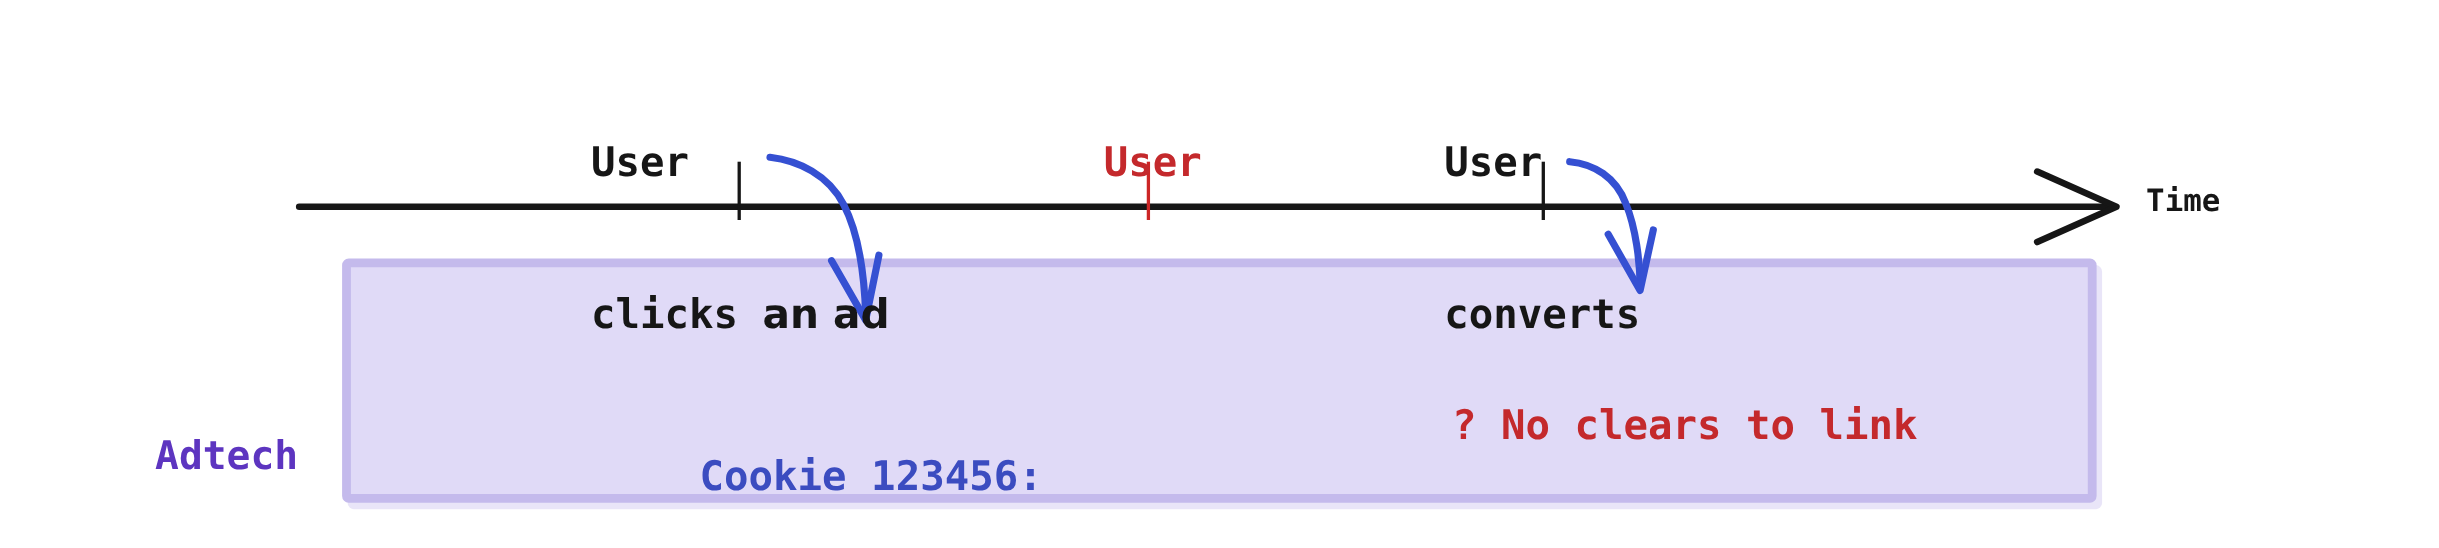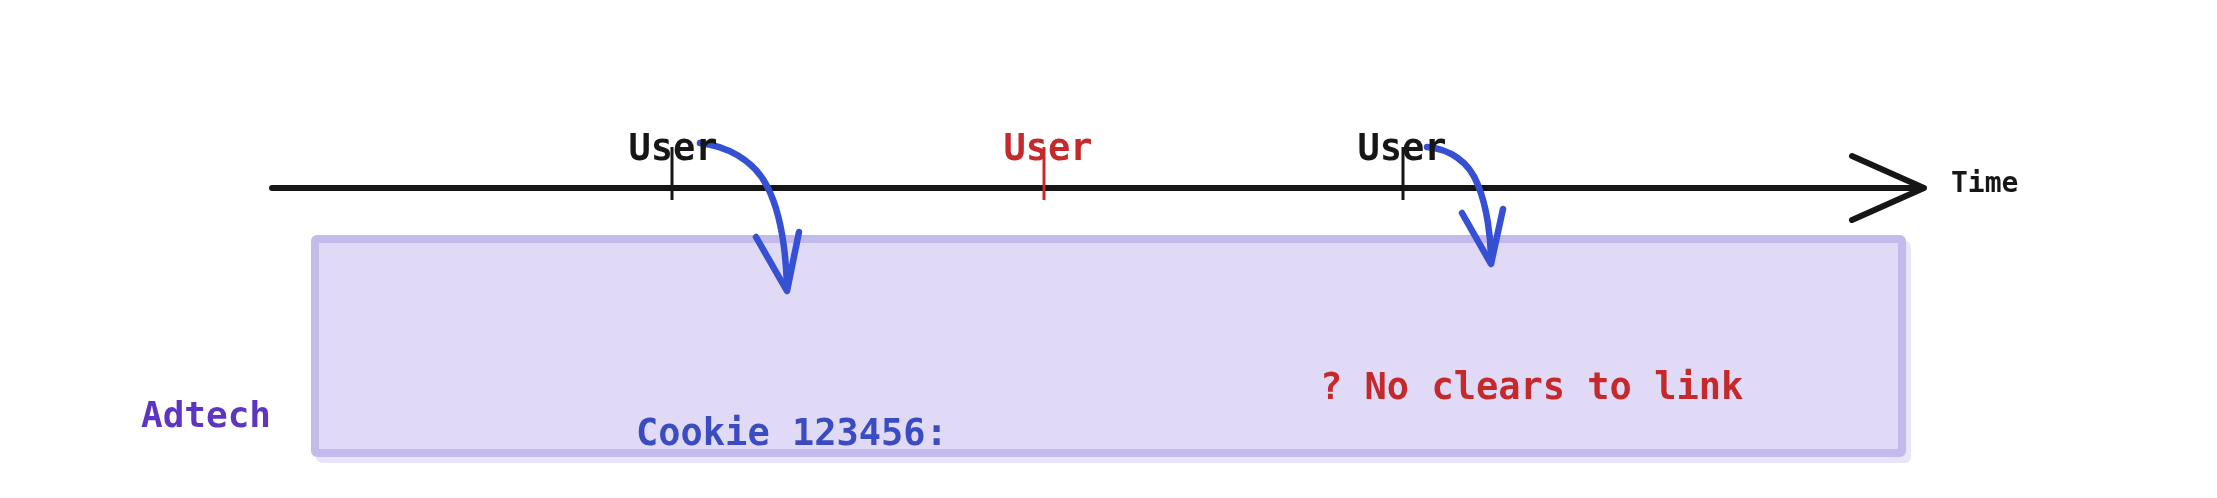--- a/index.html
+++ b/index.html
@@ -78,28 +78,30 @@
       <path d="M 756 237 L 787 291 L 799 232"></path>
     </g>
     <g stroke="#3550d2" stroke-width="6.5" fill="none" stroke-linecap="round" stroke-linejoin="round">
       <path d="M 1427 147 C 1449 149 1469 161 1478 185 C 1487 207 1491 238 1491 261"></path>
       <path d="M 1462 213 L 1491 264 L 1503 209"></path>
     </g>
   </svg>
 
   <div class="txt event-label" style="left:673px">
     <div>User</div>
+    <div><span>clicks</span> <span class="sans">an ad</span></div>
   </div>
 
   <div class="txt event-label red" style="left:1048px">
     <div>User</div>
   </div>
 
   <div class="txt event-label" style="left:1402px">
     <div>User</div>
+    <div>converts</div>
   </div>
 
   <div class="txt time-label">Time</div>
 
   <div class="txt server-label">
     <div>Adtech</div>
     
   </div>
 
   <div class="txt cookie-note">

